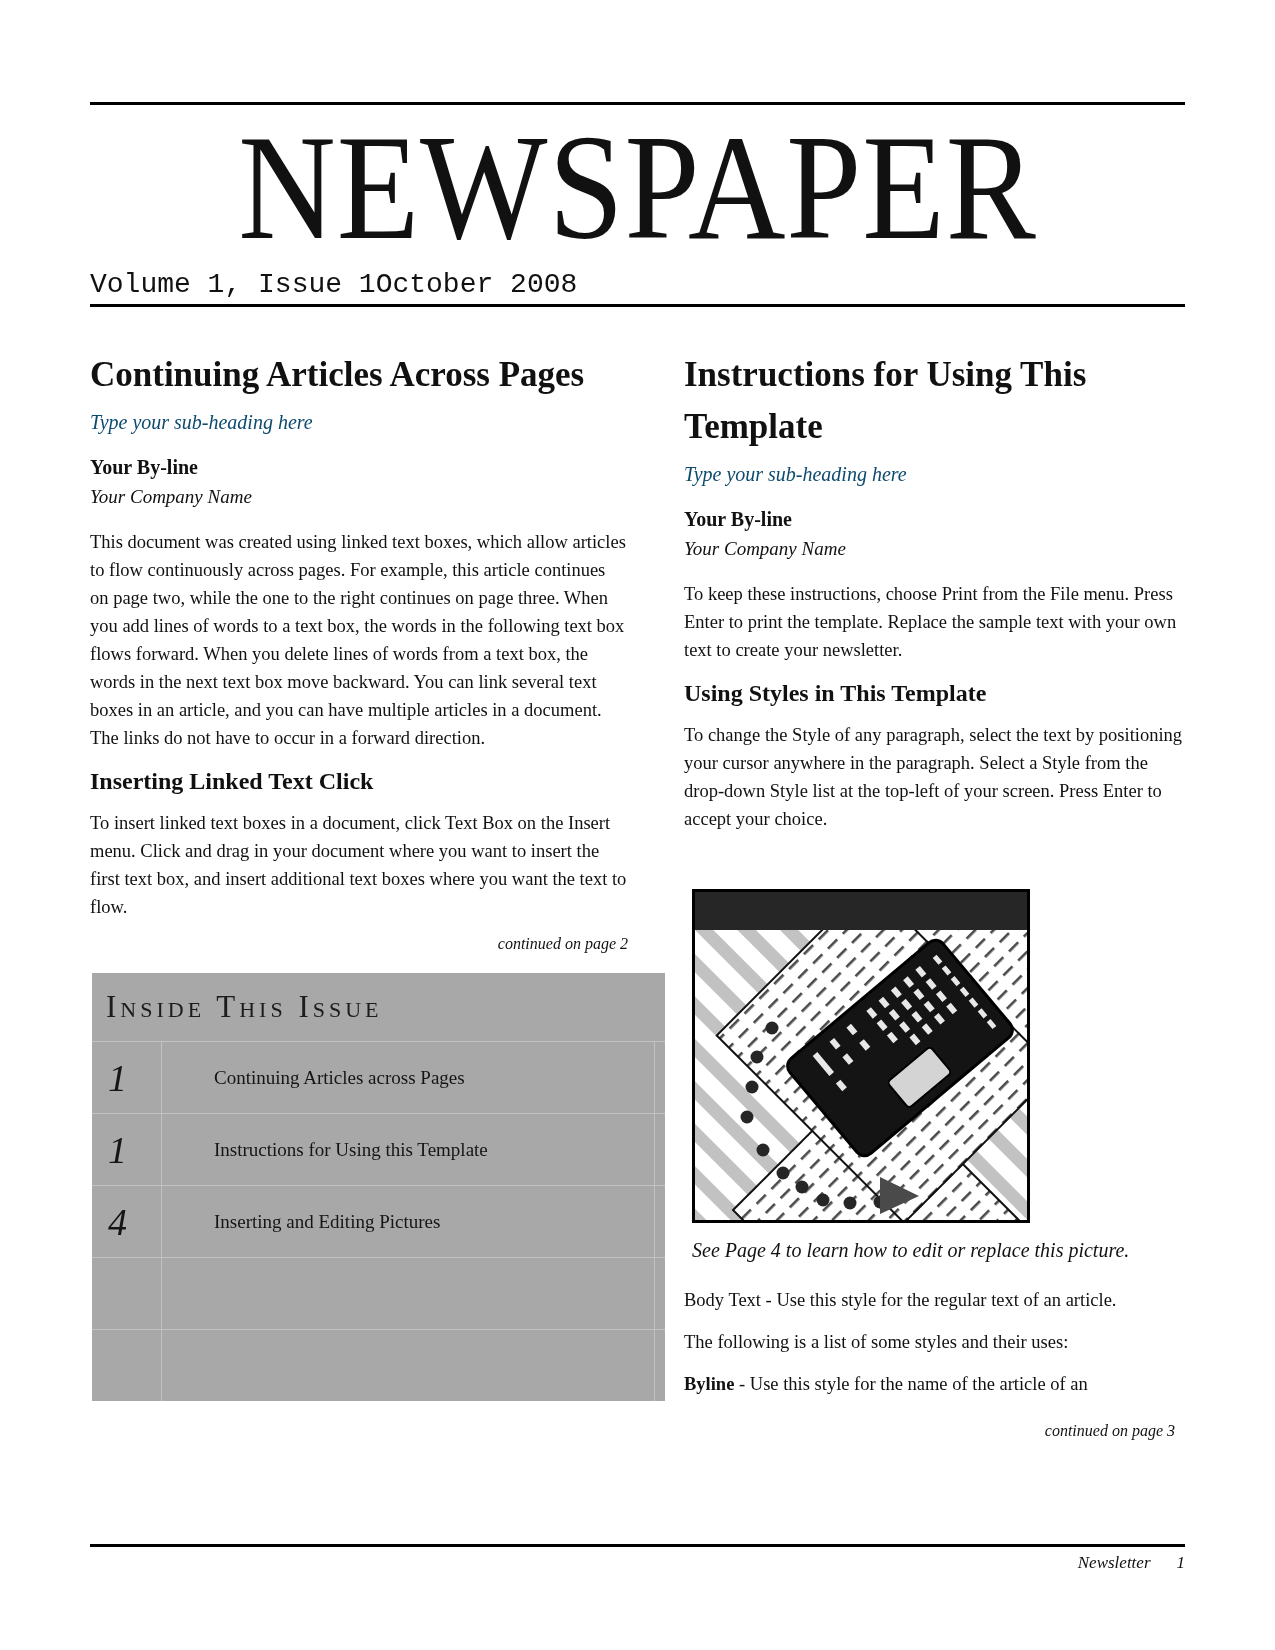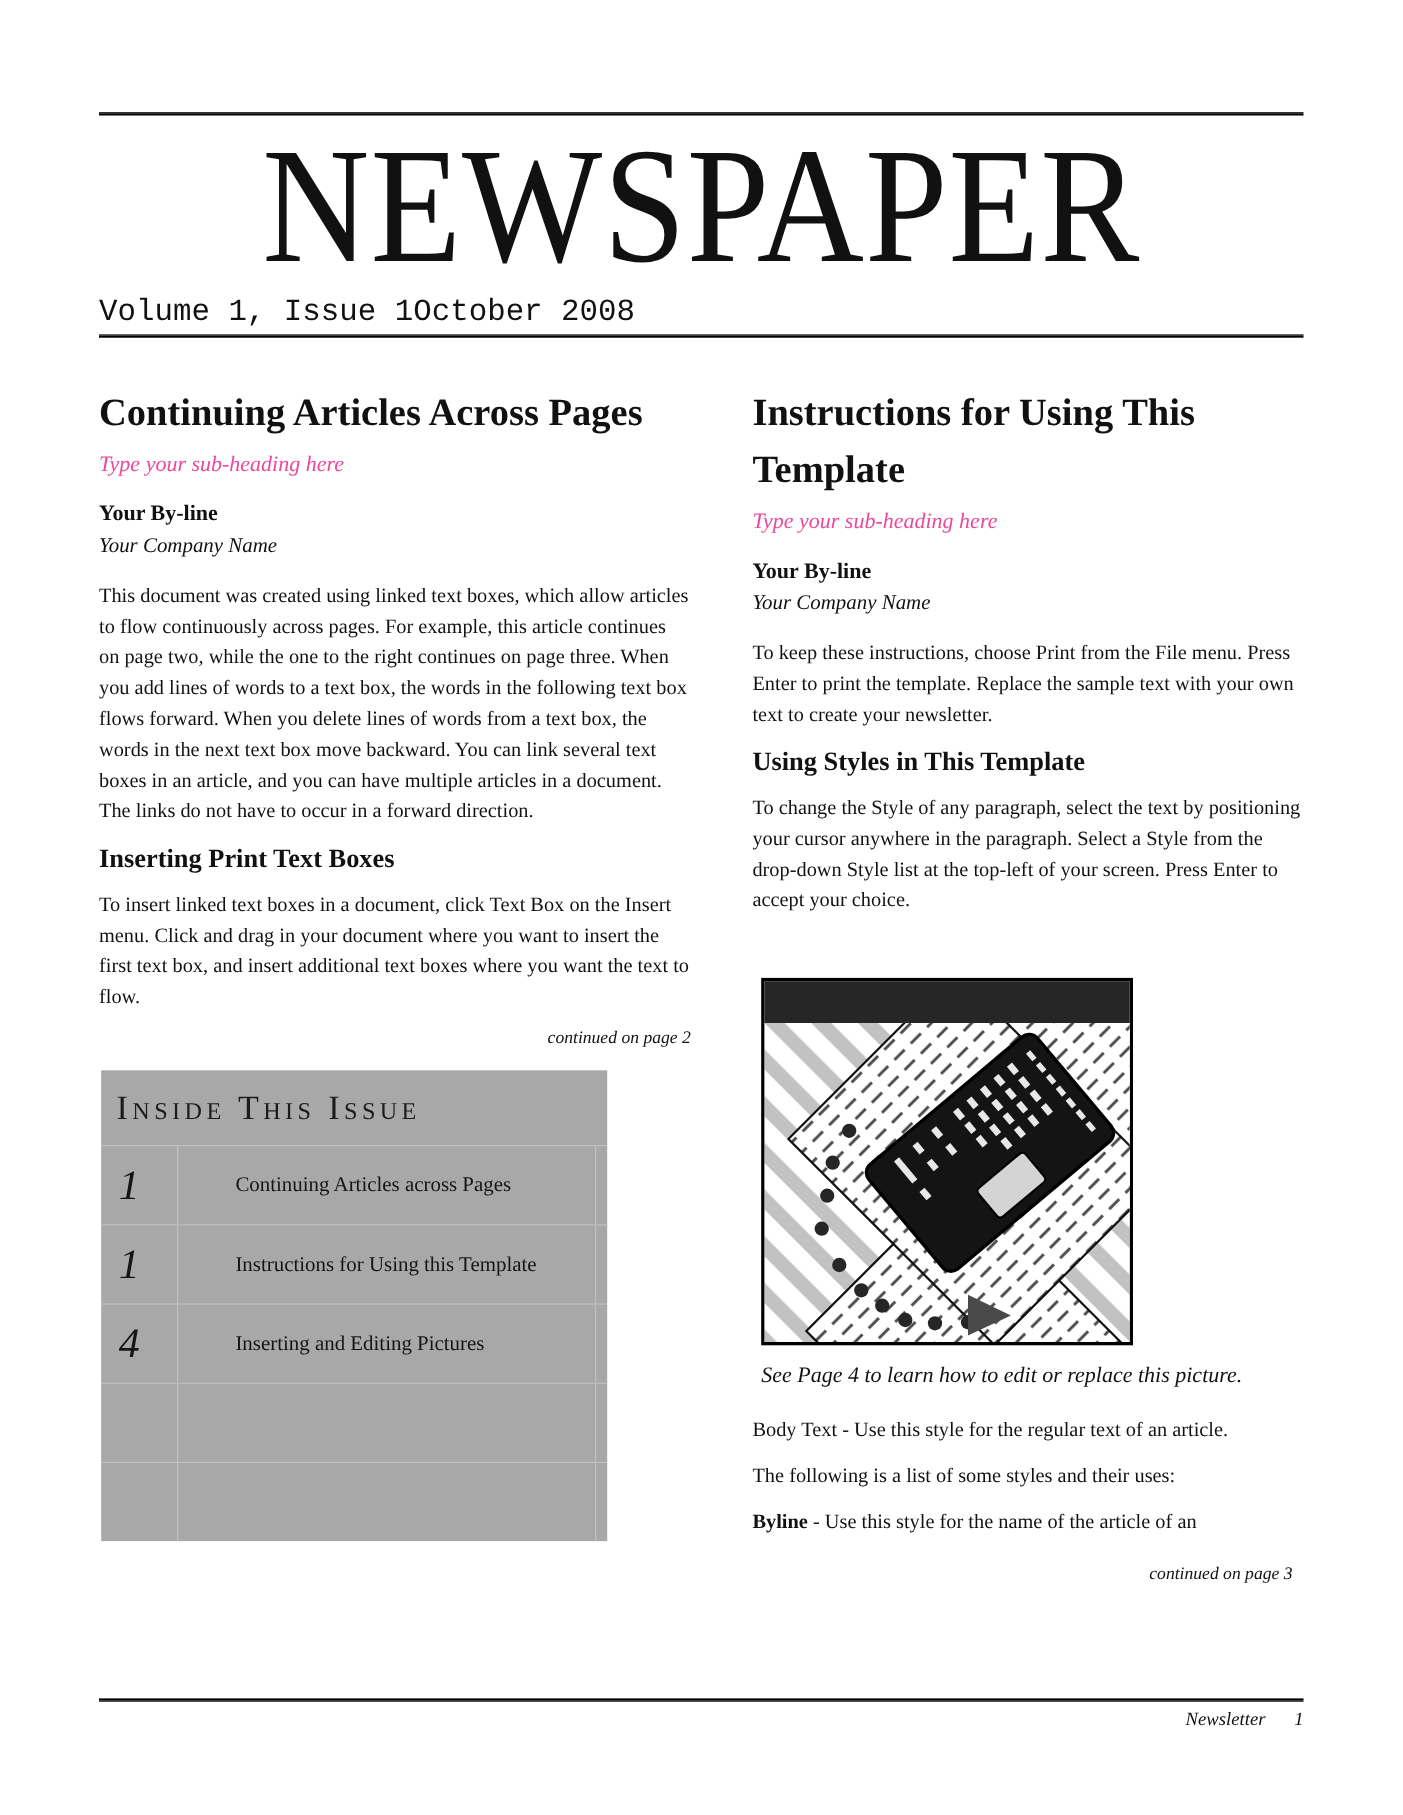--- a/index.html
+++ b/index.html
@@ -36,32 +36,32 @@
     margin: 10px 0 7px 0;
     font-family: Liberation Mono, monospace;
   }
 
   .columns { display: flex; margin-top: 42px; }
   .col-left  { width: 538px; flex: 0 0 538px; }
   .col-gap   { width: 56px;  flex: 0 0 56px; }
   .col-right { width: 501px; flex: 0 0 501px; }
 
   .article-title { font-size: 35px; line-height: 52px; font-weight: bold; margin: 0 0 10px 0; }
-  .subheading { font-size: 20px; font-style: italic; margin: 0 0 22px 0; color: #ec4899; }
+  .subheading { font-size: 20px; font-style: italic; margin: 0 0 22px 0; color: #0c4a6e; }
   .byline  { font-size: 20px; font-weight: bold; margin: 0 0 7px 0; }
   .company { font-size: 19px; font-style: italic; margin: 0 0 20px 0; }
   p.body { font-size: 18.5px; line-height: 28px; margin: 0 0 14px 0; }
   .section-heading { font-size: 24px; line-height: 30px; font-weight: bold; margin: 14px 0 13px 0; }
   .continued { font-size: 16px; font-style: italic; text-align: right; margin: 6px 0 0 0; }
   .continued-right { margin-top: 24px; margin-right: 10px; }
 
   
   .issue-box {
     margin-top: 20px; margin-left: 2px;
-    width: 460px;
+    width: 573px;
     background: #a8a8a8;
   }
   .issue-title-row {
     height: 68px; display: flex; align-items: center;
     padding-left: 14px;
     font-variant: small-caps;
     font-size: 31px; letter-spacing: 4px;
     color: #1c1c1c;
   }
   .issue-row {
@@ -118,21 +118,21 @@
     <div class="rule-a"></div>
 
     <div class="columns">
 
       <div class="col-left">
         <h2 class="article-title">Continuing Articles Across Pages</h2>
         <p class="subheading">Type your sub-heading here</p>
         <p class="byline">Your By-line</p>
         <p class="company">Your Company Name</p>
         <p class="body">This document was created using linked text boxes, which allow articles to flow continuously across pages. For example, this article continues on page two, while the one to the right continues on page three. When you add lines of words to a text box, the words in the following text box flows forward. When you delete lines of words from a text box, the words in the next text box move backward. You can link several text boxes in an article, and you can have multiple articles in a document. The links do not have to occur in a forward direction.</p>
-        <h3 class="section-heading">Inserting Print Text Boxes</h3>
+        <h3 class="section-heading">Inserting Linked Text Click</h3>
         <p class="body">To insert linked text boxes in a document, click Text Box on the Insert menu. Click and drag in your document where you want to insert the first text box, and insert additional text boxes where you want the text to flow.</p>
         <p class="continued">continued on page 2</p>
 
         <div class="issue-box">
           <div class="issue-title-row">Inside This Issue</div>
           <div class="issue-row">
             <div class="issue-num">1</div>
             <div class="issue-label">Continuing Articles across Pages</div>
           </div>
           <div class="issue-row">

